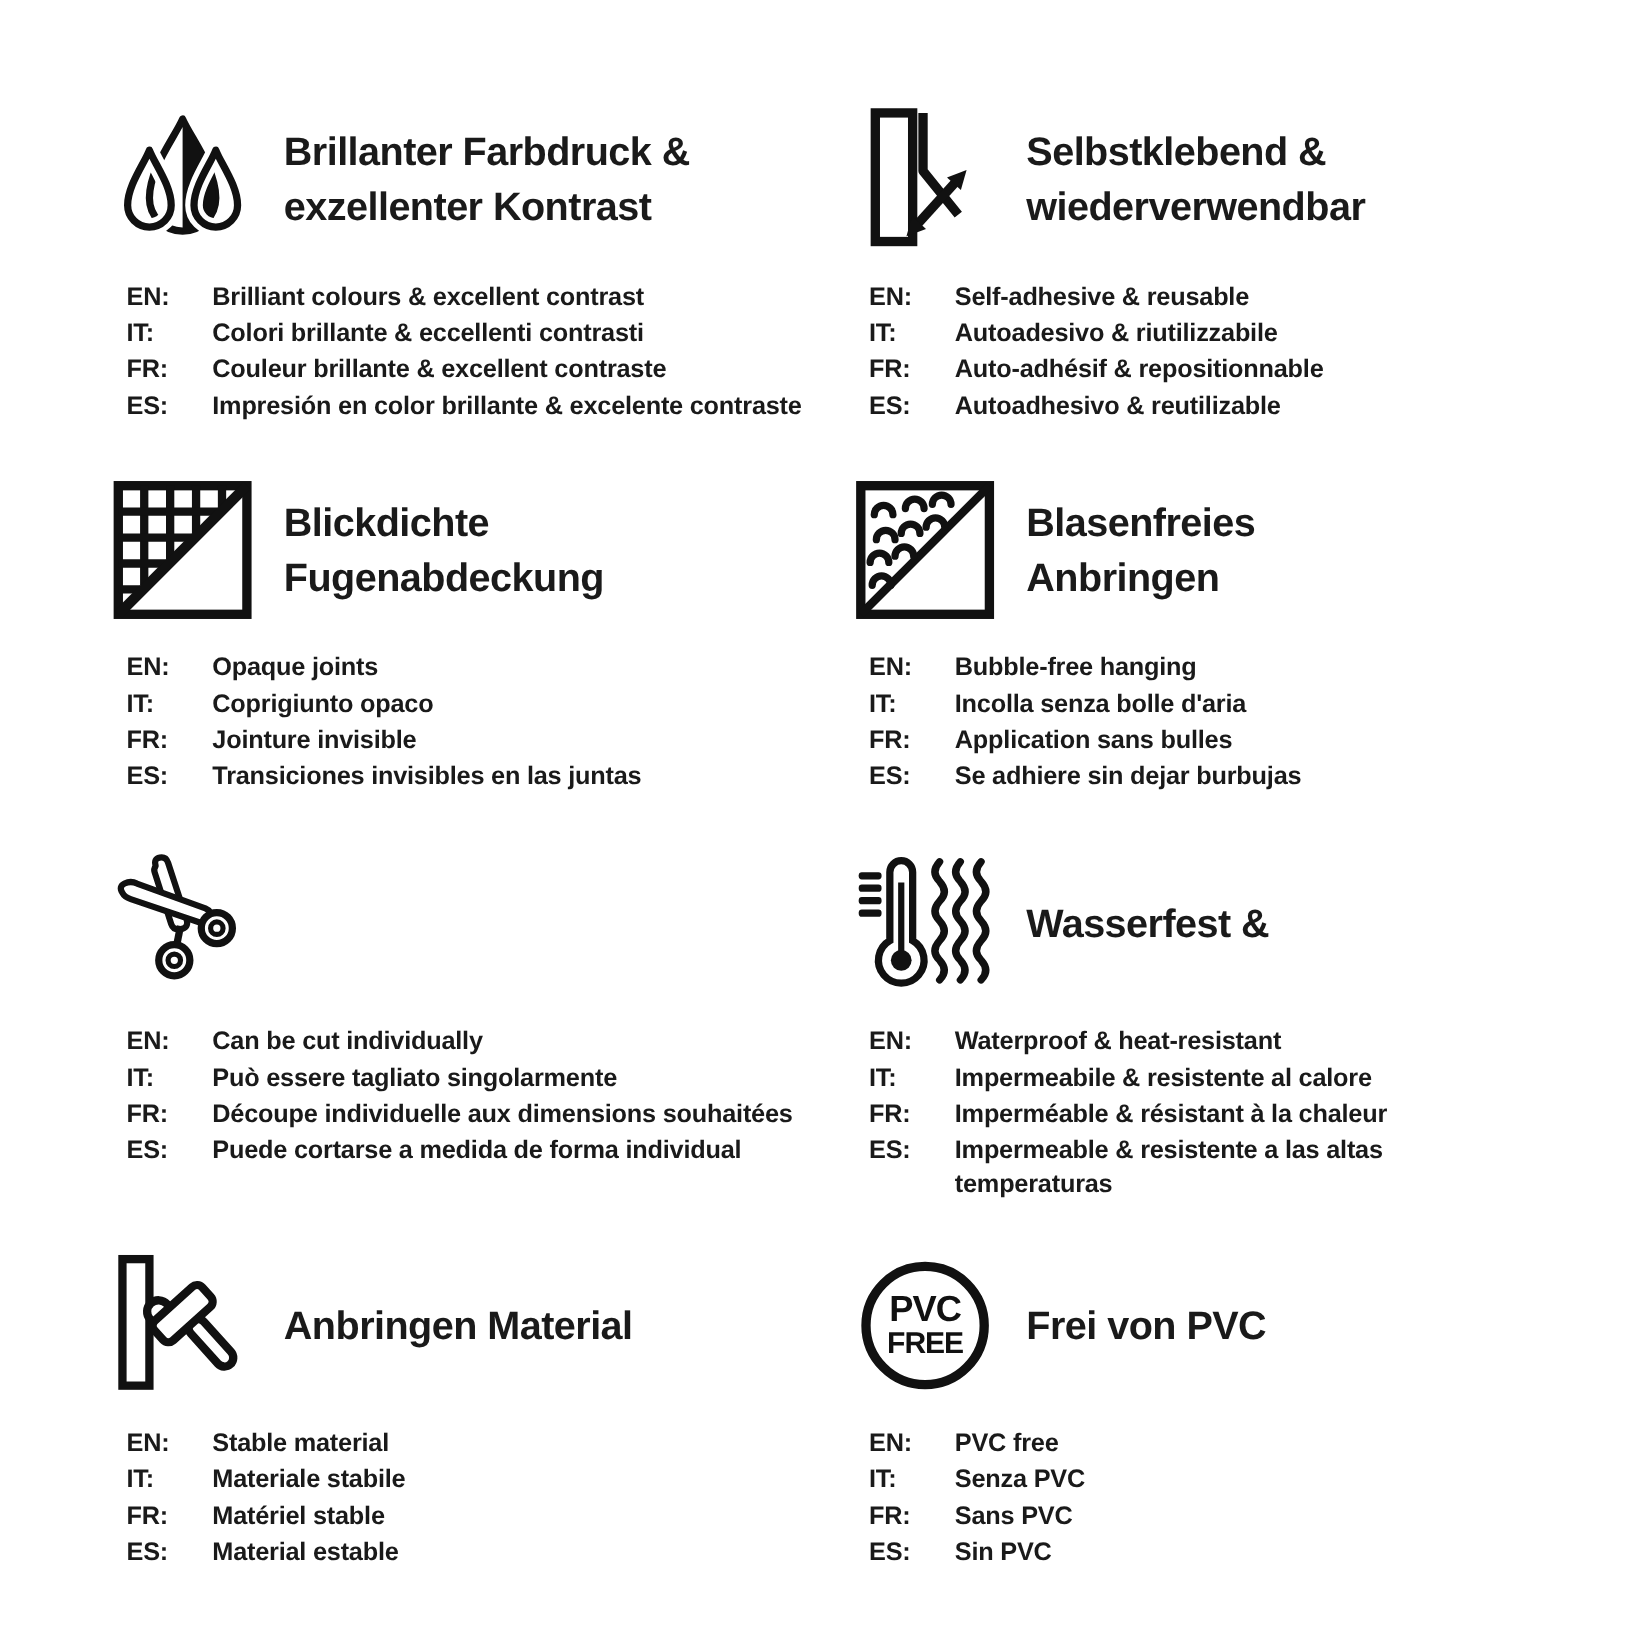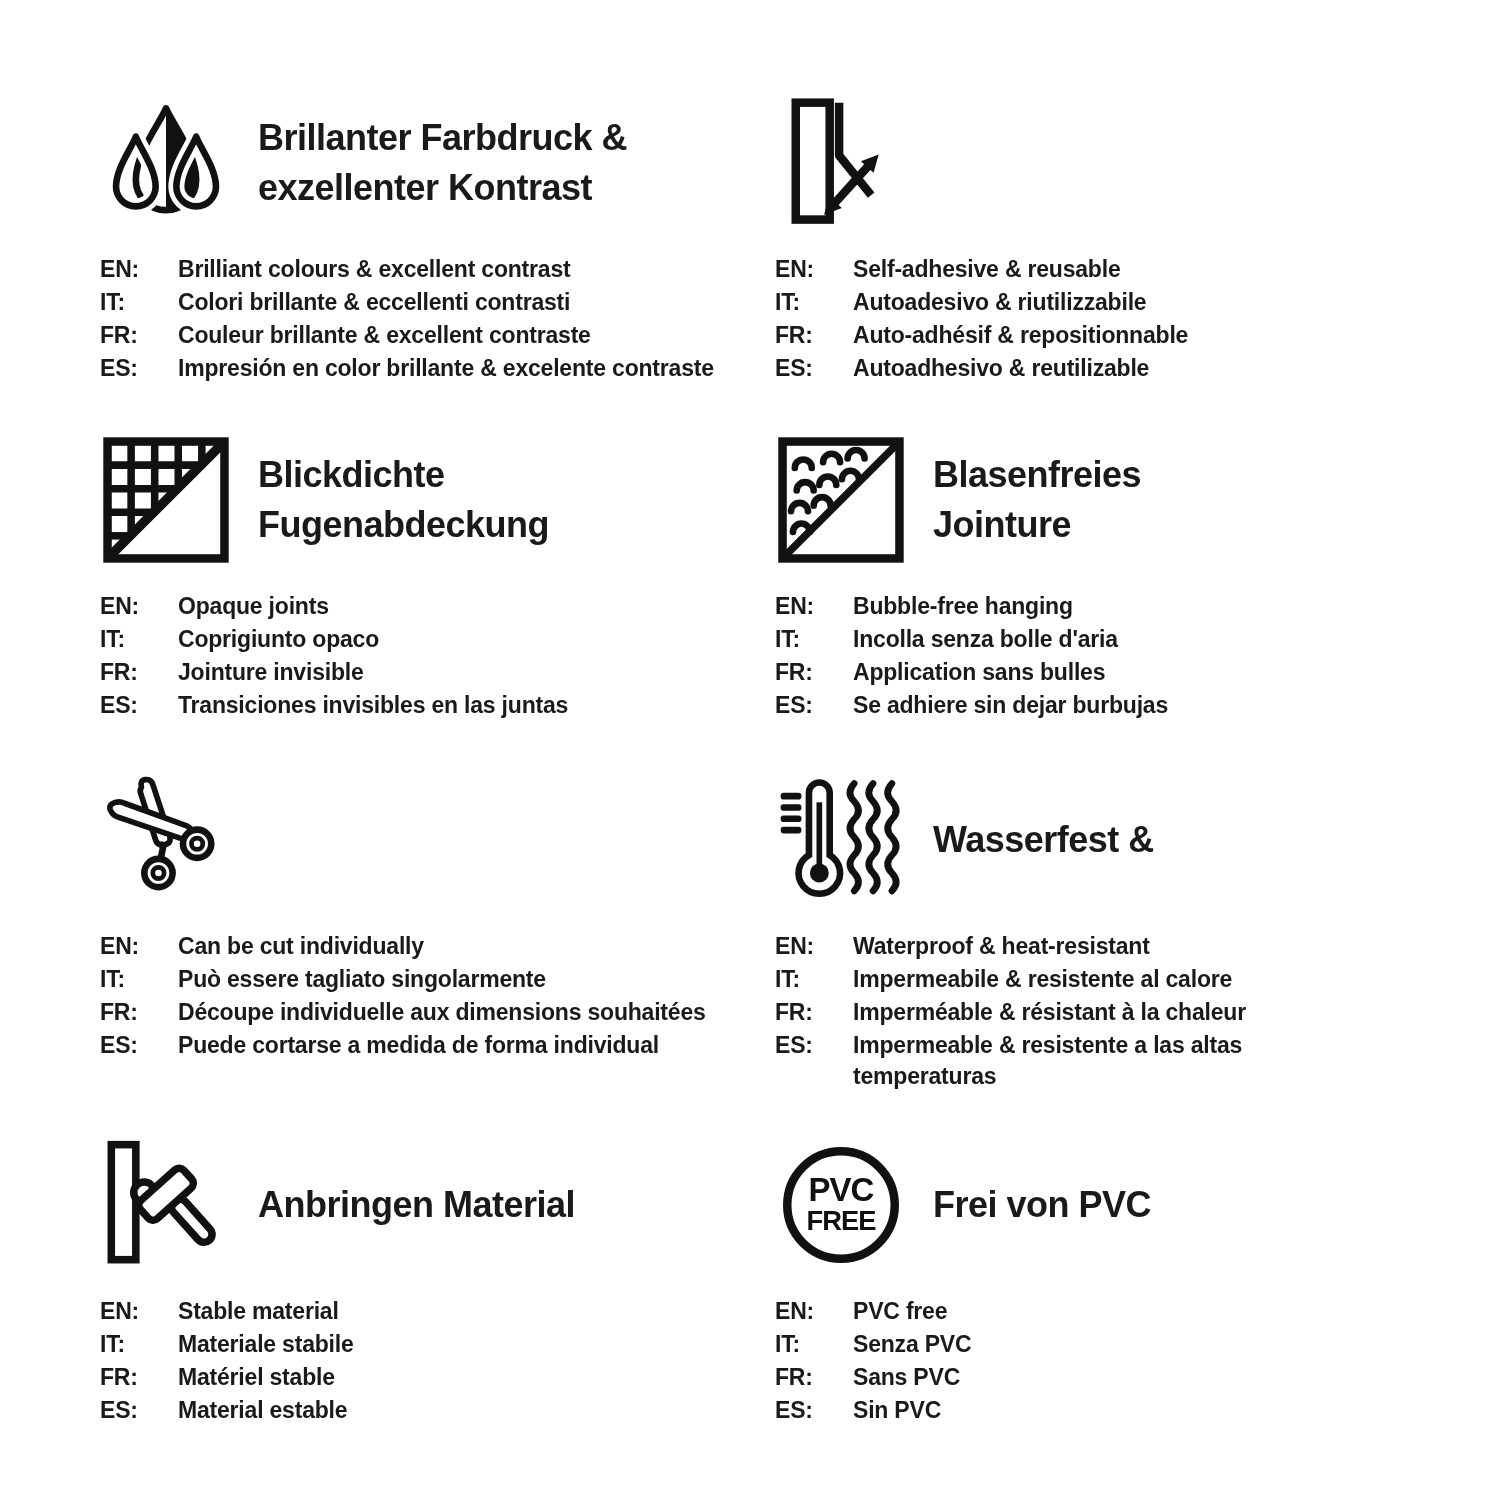--- a/index.html
+++ b/index.html
@@ -9,21 +9,21 @@
          padding:88px 60px 30px 100px;
          display:grid;grid-template-columns:660px 650px;column-gap:15px;
          grid-template-rows:337px 340px 365px auto;}
   .feature{overflow:visible;}
   .feature-head{display:flex;align-items:center;height:150px;margin-bottom:16px;}
   .icon-box{flex:0 0 132px;width:132px;height:150px;display:flex;
             align-items:center;justify-content:flex-end;margin-right:26px;}
   .icon-box svg{display:block;}
   .title{margin:0;font-size:36px;font-weight:700;line-height:50px;
          letter-spacing:-0.5px;color:#1a1a1a;}
-  .translations{margin:0;}
+  .translations{margin:15px;}
   .t-row{display:flex;margin:0 0 2px 0;font-size:23px;font-weight:700;
          line-height:31px;letter-spacing:-0.2px;}
   .t-lang{flex:0 0 78px;font-weight:700;}
   .t-text{margin:0;max-width:575px;white-space:pre-line;}
   .pvc-label{font-weight:700;letter-spacing:-1px;}
 </style>
 </head>
 <body>
 
 <div class="board">
@@ -66,20 +66,21 @@
     <div class="feature-head">
       <div class="icon-box">
         <svg viewBox="0 0 140 140" width="134" height="134">
           <rect x="22" y="6" width="36" height="124" fill="#fff" stroke="#111" stroke-width="9"></rect>
           <path d="M68,6 L68,62 L102,104" fill="none" stroke="#111" stroke-width="9" stroke-linejoin="round"></path>
           <line x1="62" y1="114" x2="100" y2="72" stroke="#111" stroke-width="9"></line>
           <polygon points="110,61 104.5,80.4 91.1,68.2" fill="#111"></polygon>
           <polygon points="52,125 70.9,117.8 57.5,105.6" fill="#111"></polygon>
         </svg>
       </div>
+      <h2 class="title"><span>Selbstklebend &amp;</span><br><span>wiederverwendbar</span></h2>
     </div>
     <div class="translations">
       <div class="t-row">
           <span class="t-lang">EN:</span>
           <span class="t-text">Self-adhesive &amp; reusable</span>
         </div>
       <div class="t-row">
           <span class="t-lang">IT:</span>
           <span class="t-text">Autoadesivo &amp; riutilizzabile</span>
         </div>
@@ -146,21 +147,21 @@
             <path d="M77,26 a9,9 0 0 1 18,0"></path>
             <path d="M23,60 a9,9 0 0 1 18,0"></path>
             <path d="M47,54 a9,9 0 0 1 18,0"></path>
             <path d="M71,48 a9,9 0 0 1 18,0"></path>
             <path d="M17,82 a9,9 0 0 1 18,0"></path>
             <path d="M41,76 a9,9 0 0 1 18,0"></path>
             <path d="M19,104 a9,9 0 0 1 18,0"></path>
           </g>
         </svg>
       </div>
-      <h2 class="title"><span>Blasenfreies</span><br><span>Jointure</span></h2>
+      <h2 class="title"><span>Blasenfreies</span><br><span>Anbringen</span></h2>
     </div>
     <div class="translations">
       <div class="t-row">
           <span class="t-lang">EN:</span>
           <span class="t-text">Bubble-free hanging</span>
         </div>
       <div class="t-row">
           <span class="t-lang">IT:</span>
           <span class="t-text">Incolla senza bolle d'aria</span>
         </div>

